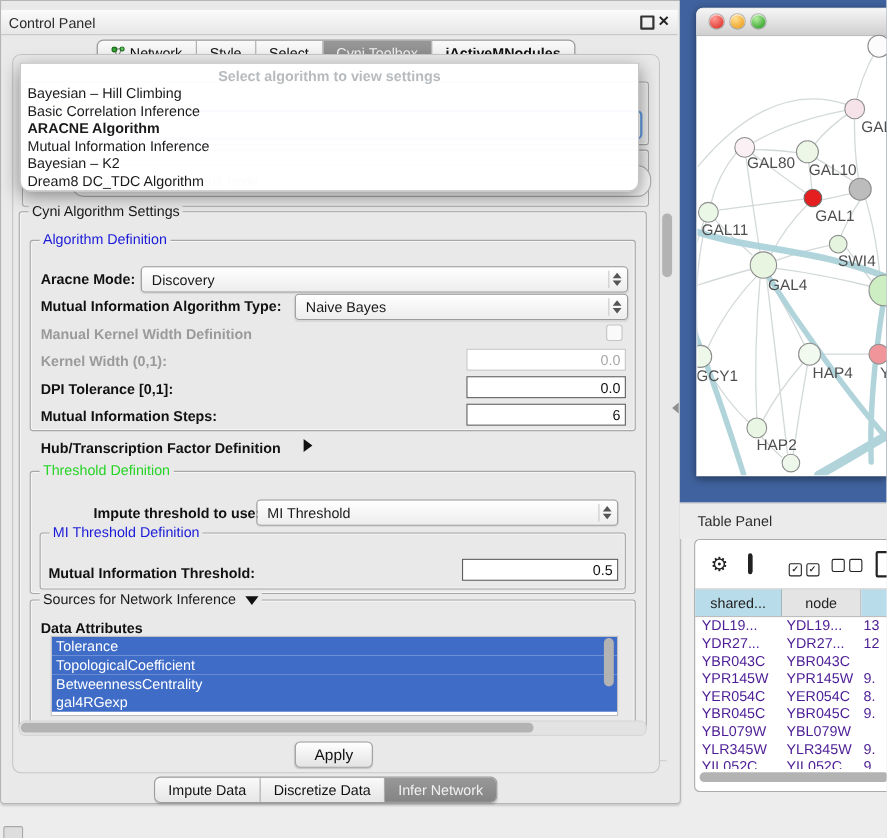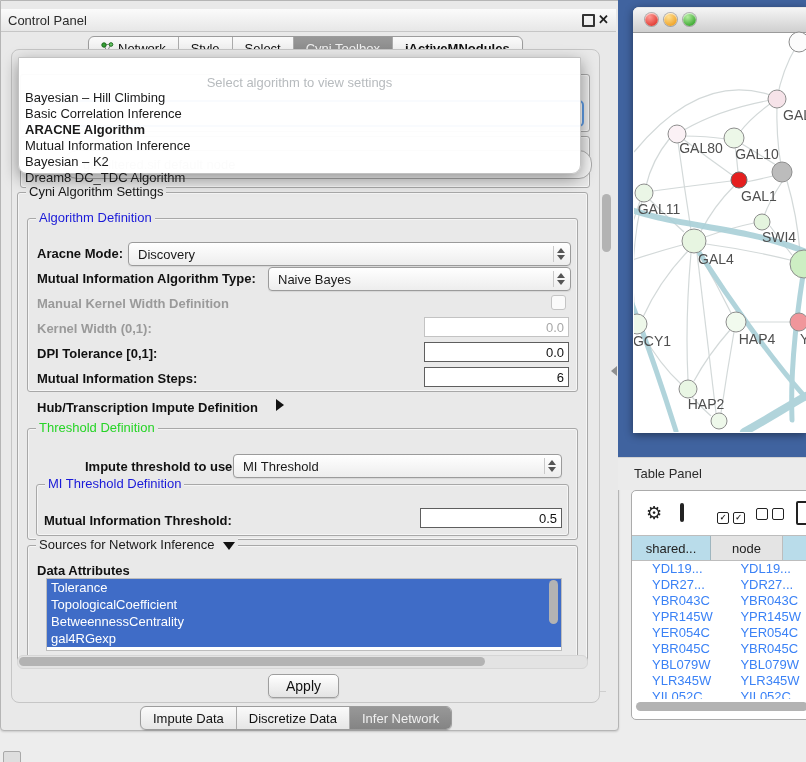--- a/index.html
+++ b/index.html
@@ -47,21 +47,21 @@
   .scroll-v{width:9px;background:#b3b3b3;border-radius:5px;}
   .scroll-h{height:9px;background:#b3b3b3;border-radius:5px;}
   .track{background:#e3e3e3;border-radius:6px;border:1px solid #d6d6d6;}
   .listbox{background:#fff;border:1px solid #bdbdbd;overflow:hidden;}
   .li{height:17px;line-height:17px;background:#3f6cc7;color:#fff;padding-left:4px;white-space:nowrap;}
   .btn{border:1px solid #9e9e9e;border-radius:5px;background:linear-gradient(#ffffff,#e3e3e3);
        display:flex;align-items:center;justify-content:center;font-size:14px;color:#111;box-shadow:0 1px 1px rgba(0,0,0,.15);}
   
   .popup{left:18px;top:57px;width:561px;height:115px;background:rgba(255,255,255,.96);border:1px solid #c2c2c2;
          border-radius:0 0 9px 9px;box-shadow:0 5px 16px rgba(0,0,0,.4);z-index:50;}
-  .popup .prompt{color:#b7bbbe;text-align:center;padding-top:17px;}
+  .popup .prompt{color:#b7bbbe;text-align:center;padding-top:4px;font-weight:bold;}
   .popup .pi{padding-left:6px;height:16px;line-height:16px;white-space:nowrap;}
   .popup .pi.bold{font-weight:bold;}
   .ghost-combo2{border:1px solid #ababab;border-radius:13px;background:#f4f4f4;display:flex;align-items:center;padding:0 18px;color:#9e9e9e;}
   .ghost-combo1{border:2px solid #5f9ce4;border-radius:5px;background:#fff;}
   
   .desktop{left:618px;top:0;width:188px;height:457px;background:#40639f;}
   .netwin{left:633px;top:7px;width:173px;height:426px;background:#fff;border-top-left-radius:6px;
           box-shadow:0 2px 8px rgba(0,0,0,.45);}
   .nw-titlebar{left:633px;top:7px;width:173px;height:24px;background:linear-gradient(#f5f5f5,#cfcfcf);
           border-bottom:1px solid #9b9b9b;border-top-left-radius:6px;border-top:1px solid #e8e8e8;}
@@ -69,21 +69,21 @@
   .tl.red{background:radial-gradient(circle at 35% 30%,#ff9a94,#e4443c 70%);}
   .tl.yel{background:radial-gradient(circle at 35% 30%,#ffe093,#f0a830 70%);}
   .tl.grn{background:radial-gradient(circle at 35% 30%,#b4eea0,#46ae3a 70%);}
   .tp-bar{left:618px;top:457px;width:188px;height:32px;background:#ebebeb;border-top:1px solid #d2d2d2;}
   .tp-title{left:634px;top:466px;color:#2b2b2b;}
   .tablebox{left:631px;top:490px;width:190px;height:228px;background:#fff;border:1px solid #ababab;border-radius:5px;}
   .th{height:24px;display:flex;align-items:center;justify-content:center;border-right:1px solid #9fb6bf;
       font-size:13px;color:#222;}
   .th.blue{background:#b9dcea;}
   .th.gray{background:#e4e4e4;border-right:1px solid #bdbdbd;}
-  .td{height:16px;line-height:16px;padding-left:20px;white-space:nowrap;overflow:hidden;font-size:13px;color:#3b82f6;}
+  .td{height:16px;line-height:16px;padding-left:6px;white-space:nowrap;overflow:hidden;font-size:13px;color:#4c1d95;}
   .split-ic{width:17px;height:14px;border:2px solid #222;border-radius:2px;position:relative;}
   .split-ic:before{content:"";position:absolute;left:50%;top:0;bottom:0;width:2px;background:#222;}
   .cb{width:10px;height:10px;border:1.5px solid #222;border-radius:2px;display:inline-flex;align-items:center;justify-content:center;font-size:8px;font-weight:bold;color:#222;}
   .page-ic{width:16px;height:20px;border:2px solid #222;border-radius:2px;}
   svg text{font-family:"Liberation Sans",sans-serif;}
 </style>
 </head>
 <body>
 
 <div class="abs cp">
@@ -167,21 +167,21 @@
 </div>
 <div class="abs lbld" style="left:37px;top:296px">Manual Kernel Width Definition</div>
 <div class="abs chk" style="left:551px;top:295px"></div>
 <div class="abs lbld" style="left:37px;top:321px">Kernel Width (0,1):</div>
 <input class="abs field dis" style="left: 424px; top: 317px; width: 135px;" readonly="" value="0.0">
 <div class="abs lblb" style="left:37px;top:346px">DPI Tolerance [0,1]:</div>
 <input class="abs field" style="left: 424px; top: 342px; width: 135px;" readonly="" value="0.0">
 <div class="abs lblb" style="left:37px;top:371px">Mutual Information Steps:</div>
 <input class="abs field" style="left: 424px; top: 367px; width: 135px;" readonly="" value="6">
 
-<div class="abs lblb" style="left:37px;top:400px">Hub/Transcription Impute Definition</div>
+<div class="abs lblb" style="left:37px;top:400px">Hub/Transcription Factor Definition</div>
 <div class="abs tri-r" style="left:276px;top:399px"></div>
 
 <div class="abs gb" style="left:27px;top:428px;width:549px;height:110px">
   <span class="gt green">Threshold Definition</span>
 </div>
 <div class="abs lblb" style="left:85px;top:459px">Impute threshold to use:</div>
 <div class="abs combo" style="left:233px;top:454px;width:296px">
   <span class="cv">MI Threshold</span>
   <span class="stepper">
       <span class="tri-up"></span>

